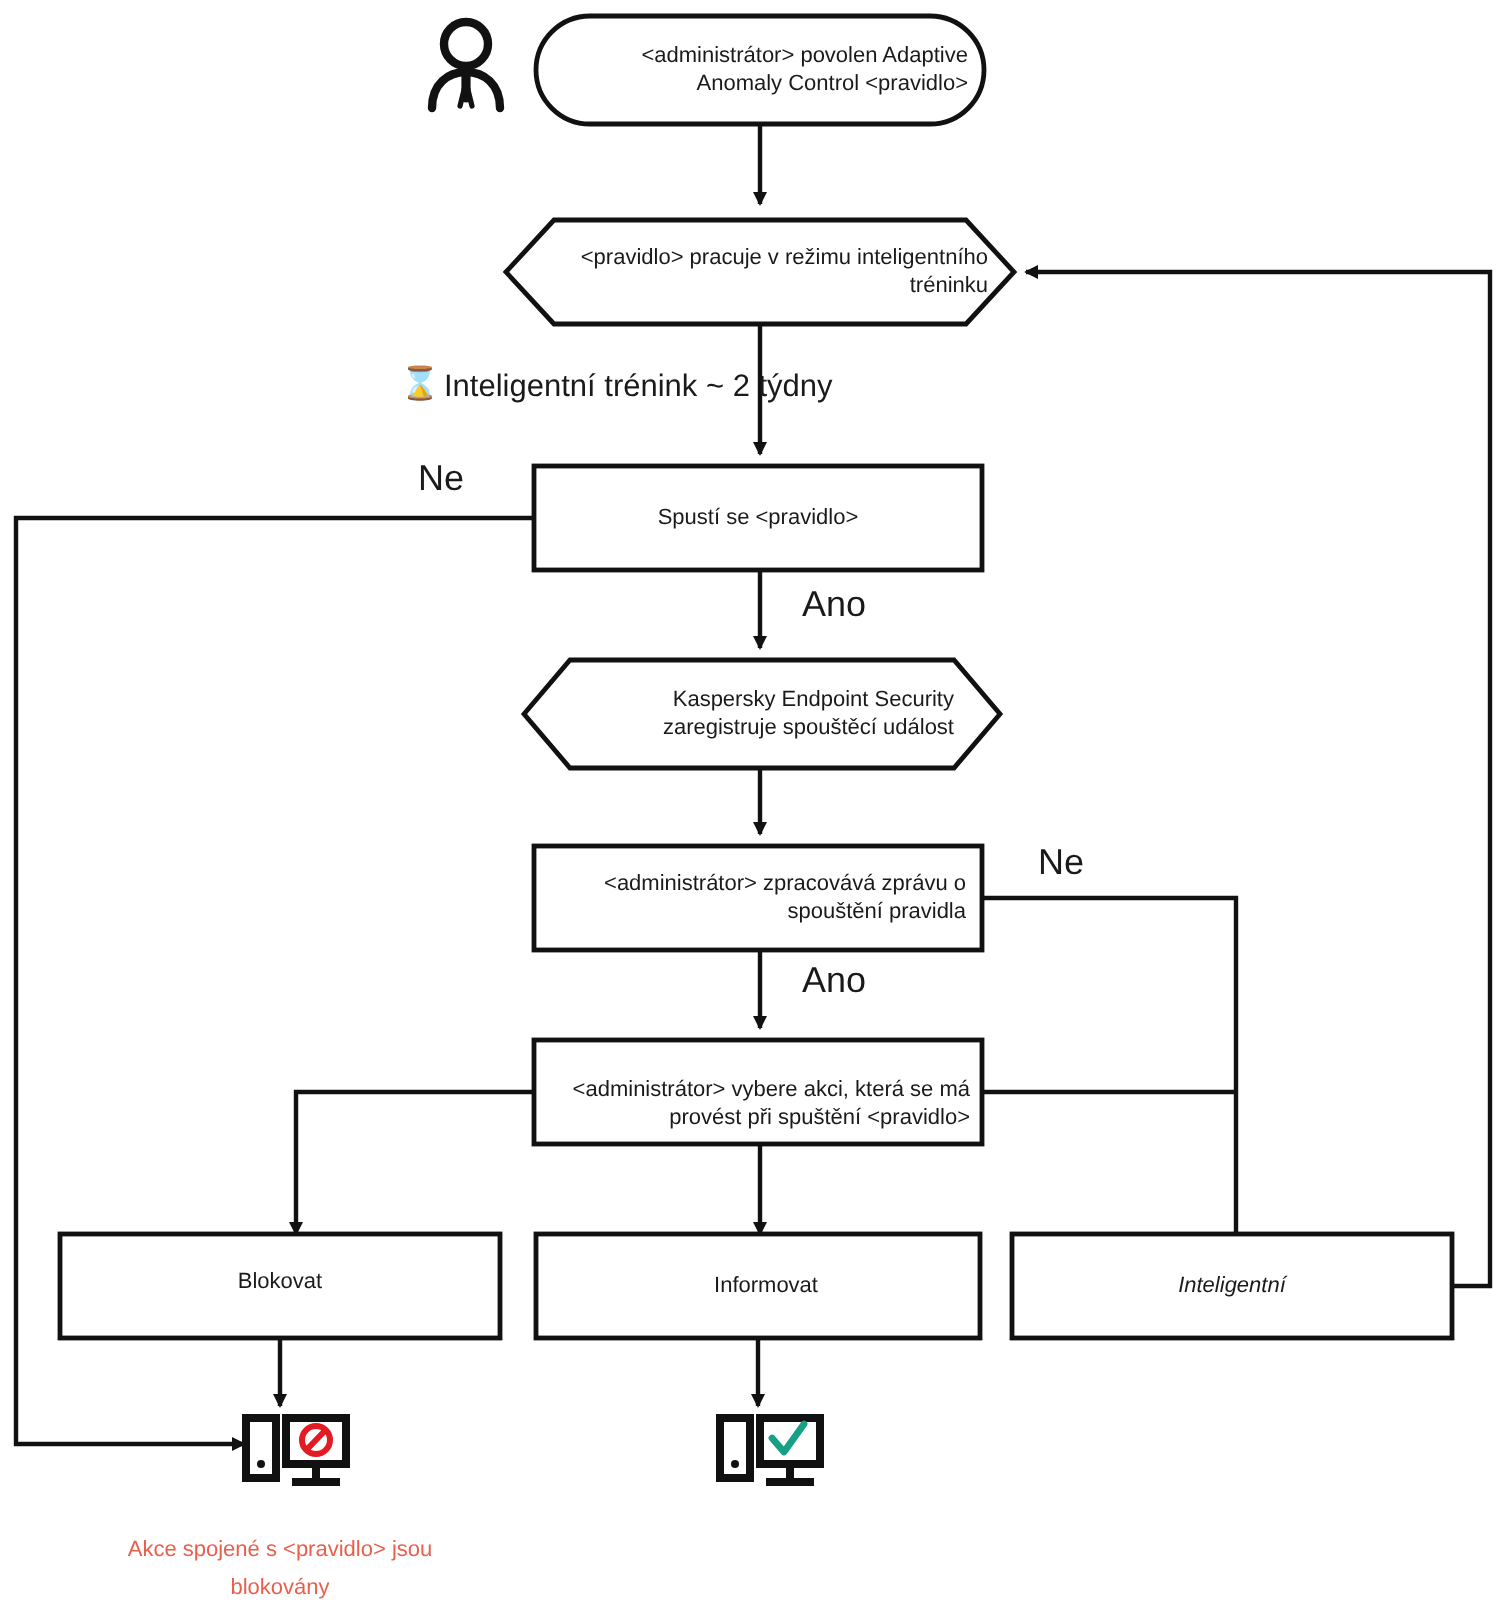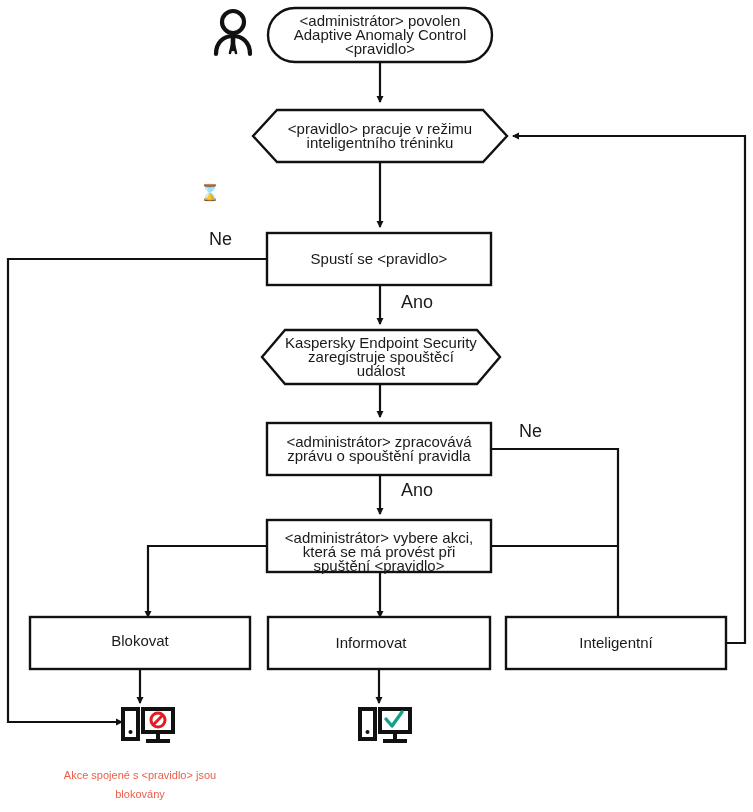--- a/index.html
+++ b/index.html
@@ -23,23 +23,23 @@
   }
   svg.flow {
     position: absolute;
     left: 0;
     top: 0;
     width: 753px;
     height: 812px;
   }
   .node-text {
     position: absolute;
-    text-align: center;
+    text-align: right;
     color: #1a1a1a;
-    font-size: 15px;
+    font-size: 11px;
     line-height: 14px;
     display: flex;
     align-items: center;
     justify-content: center;
     pointer-events: none;
   }
   .edge-label {
     position: absolute;
     color: #1a1a1a;
     font-size: 18px;
@@ -156,33 +156,34 @@
   <div class="node-text" style="left:275px; top:235px; width:208px; height:48px;">Spustí se &lt;pravidlo&gt;</div>
 
   <div class="node-text" style="left:285px; top:332px; width:192px; height:50px;">Kaspersky Endpoint Security zaregistruje spouštěcí událost</div>
 
   <div class="node-text" style="left:275px; top:425px; width:208px; height:48px;">&lt;administrátor&gt; zpracovává zprávu o spouštění pravidla</div>
 
   <div class="node-text" style="left:273px; top:522px; width:212px; height:60px;">&lt;administrátor&gt; vybere akci, která se má provést při spuštění &lt;pravidlo&gt;</div>
 
   <div class="node-text" style="left:38px; top:619px; width:204px; height:44px;">Blokovat</div>
 
-  <div class="node-text" style="left:268px; top:619px; width:206px; height:48px;">Informovat</div>
+  <div class="node-text" style="left:280px; top:619px; width:206px; height:48px;">Informovat</div>
 
-  <div class="node-text" style="left:514px; top:619px; width:204px; height:48px;">Inteligentní</div>
+  <div class="node-text" style="left:514px; top:619px; width:204px; height:48px;font-style:italic;">Inteligentní</div>
 
   <div class="edge-label" style="left:209px; top:231px;">Ne</div>
 
   <div class="edge-label" style="left:401px; top:294px;">Ano</div>
 
   <div class="edge-label" style="left:519px; top:423px;">Ne</div>
 
   <div class="edge-label" style="left:401px; top:482px;">Ano</div>
 
   <div class="hourglass" style="left:200px; top:184px;">⌛</div>
+  <div class="note-label" style="left:222px; top:185px;">Inteligentní trénink ~ 2 týdny</div>
 
   <div class="caption blocked" style="left:10px; top:766px; width:260px;">
     <span>Akce spojené s &lt;pravidlo&gt; jsou</span>
     <br>
     <span>blokovány</span>
   </div>
 
 
 </div>
 

